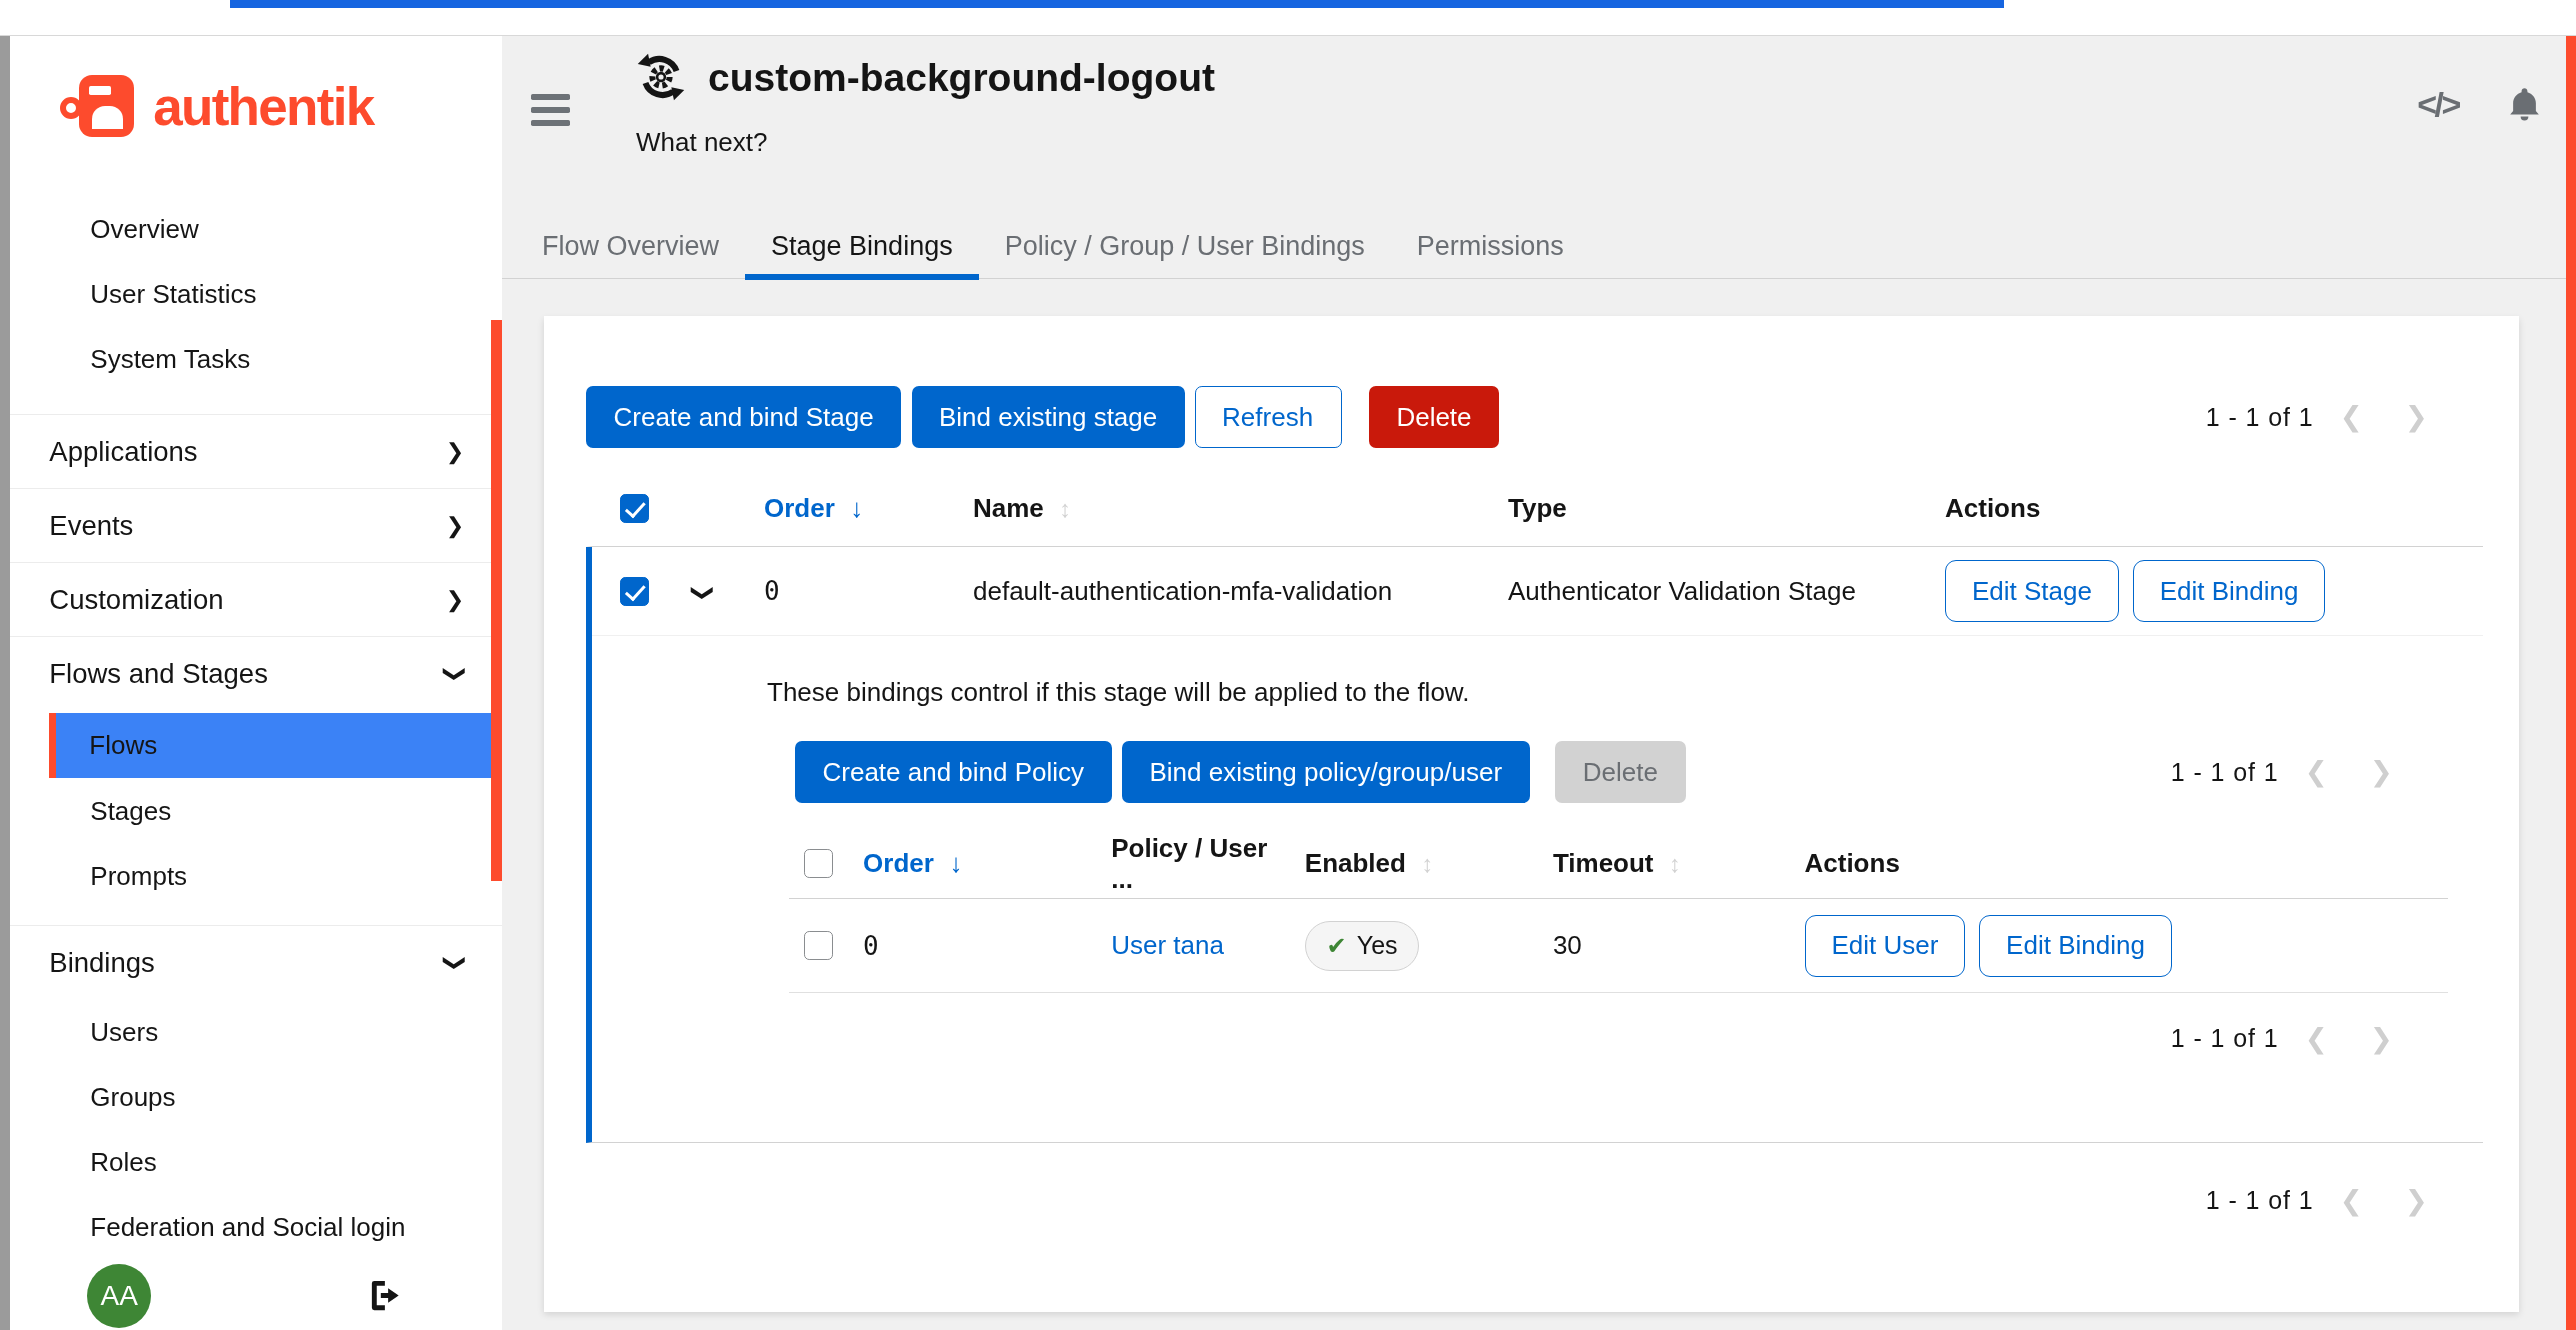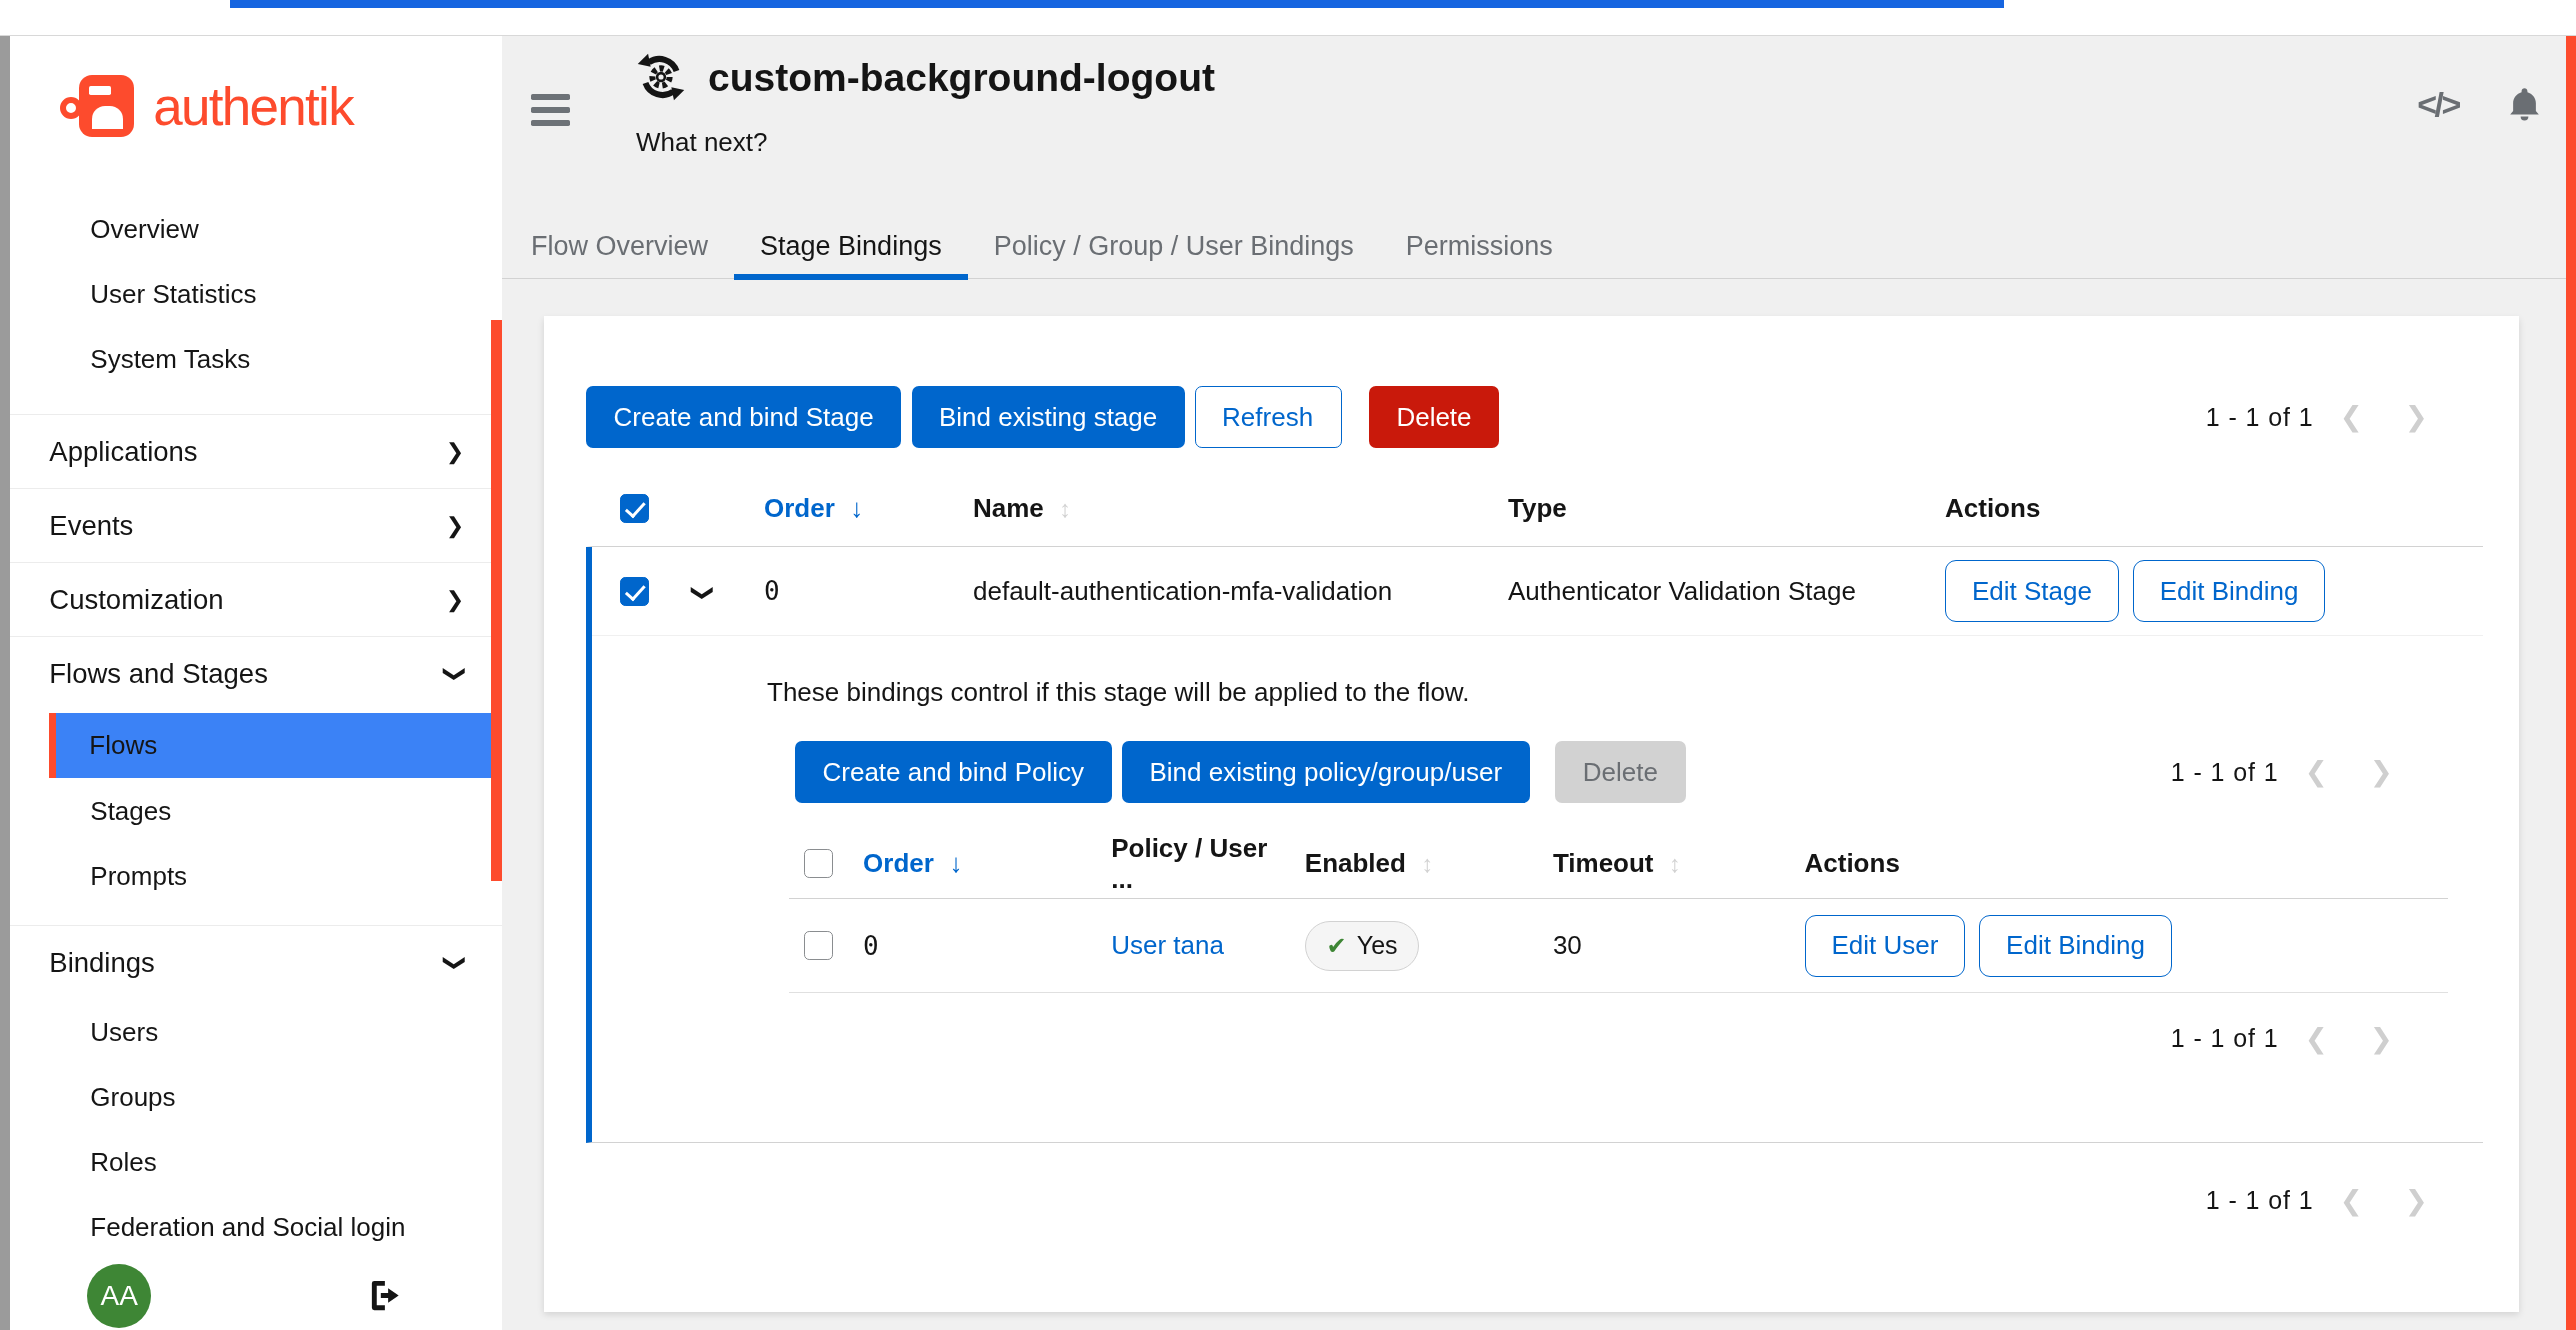--- a/index.html
+++ b/index.html
@@ -14,21 +14,21 @@
 
   
   .sidebar{position:absolute;left:10.3px;top:36px;bottom:0;width:492px;background:#ffffff;z-index:20;}
   .side-scroll{position:absolute;right:0;top:284px;width:11px;height:561px;background:#fd4b2d;}
   .logo-row{display:flex;align-items:center;margin:39px 0 0 50px;height:62px;}
   .logo-mark{position:relative;width:86px;height:62px;}
   .logo-ring{position:absolute;left:0;top:21.5px;width:22px;height:22px;border:6px solid #fd4b2d;border-radius:50%;}
   .logo-square{position:absolute;left:19px;top:0;width:55px;height:62px;background:#fd4b2d;border-radius:13px;}
   .logo-square::before{content:"";position:absolute;left:9.4px;top:11px;width:22px;height:9.4px;background:#fff;border-radius:1.7px;}
   .logo-square::after{content:"";position:absolute;left:13px;bottom:7.7px;width:31px;height:23px;background:#fff;border-radius:13px 13px 0 0;}
-  .logo-text{font-size:53px;font-weight:normal;color:#fd4b2d;letter-spacing:-1.7px;margin-left:6.9px;}
+  .logo-text{font-size:53px;font-weight:bold;color:#fd4b2d;letter-spacing:-1.7px;margin-left:6.9px;}
   .side-list{margin-top:60px;}
   .side-item{height:65px;display:flex;align-items:center;padding-left:80px;font-size:26px;color:#151515;cursor:pointer;}
   .side-divider{border-top:1.7px solid #ececec;margin-top:22px;}
   .side-group{height:74px;display:flex;align-items:center;justify-content:space-between;padding:0 38px 0 39px;font-size:27.5px;border-bottom:1.7px solid #ececec;cursor:pointer;}
   .side-group:first-of-type{border-top:0;}
   .chev{font-size:22px;color:#151515;display:inline-block;line-height:1;}
   .chev.down{transform:rotate(90deg);}
   .side-sub{height:65px;display:flex;align-items:center;padding-left:80px;font-size:26px;cursor:pointer;}
   .side-sub.active{background:#3b82f6;border-left:7.7px solid #fd4b2d;margin:1.7px 6.9px 1.7px 39px;padding-left:33px;}
   .side-user{position:absolute;bottom:1.7px;left:77px;right:96px;height:67px;display:flex;align-items:center;justify-content:space-between;}
@@ -40,21 +40,21 @@
   .hamburger{position:absolute;left:29px;top:58px;display:flex;flex-direction:column;gap:6.9px;cursor:pointer;}
   .hamburger i{display:block;width:39px;height:6px;background:#6d7277;border-radius:1.7px;}
   .page-head{position:absolute;left:134px;top:12px;}
   .title-row{display:flex;align-items:center;gap:22px;height:60px;}
   .page-title{font-size:39px;font-weight:600;color:#151515;}
   .subtitle{margin-top:19px;font-size:26px;color:#151515;}
   .head-icons{position:absolute;right:22px;top:48px;display:flex;align-items:center;gap:46px;}
   .code-glyph{font-size:34px;font-weight:bold;color:#6a6e73;letter-spacing:-2.6px;cursor:pointer;}
   .bell{cursor:pointer;display:flex;}
 
-  .tabs{position:absolute;left:0;right:0;top:183px;height:60px;display:flex;padding-left:3px;border-bottom:1.7px solid #d2d2d2;}
+  .tabs{position:absolute;left:0;right:0;top:183px;height:60px;display:flex;padding-left:14px;border-bottom:1.7px solid #d2d2d2;}
   .tab{display:flex;align-items:center;padding:0 26px;font-size:27px;color:#6a6e73;border-bottom:6px solid transparent;margin-bottom:-1.7px;cursor:pointer;white-space:nowrap;}
   .tab.active{color:#151515;border-bottom-color:#0066cc;}
 
   
   .card{position:absolute;left:42px;right:47px;top:280px;height:996px;background:#fff;box-shadow:0 2.6px 6.9px rgba(0,0,0,.13);padding:0 36px 0 42px;}
 
   .btn{display:inline-flex;align-items:center;justify-content:center;height:62px;padding:0 27.5px;font-size:26px;border-radius:6.9px;border:none;cursor:pointer;font-family:"Liberation Sans",sans-serif;white-space:nowrap;}
   .btn-primary{background:#0066cc;color:#fff;}
   .btn-outline{background:#fff;color:#0066cc;border:1.7px solid #0066cc;padding-left:26px;}
   .btn-danger{background:#c9190b;color:#fff;}

